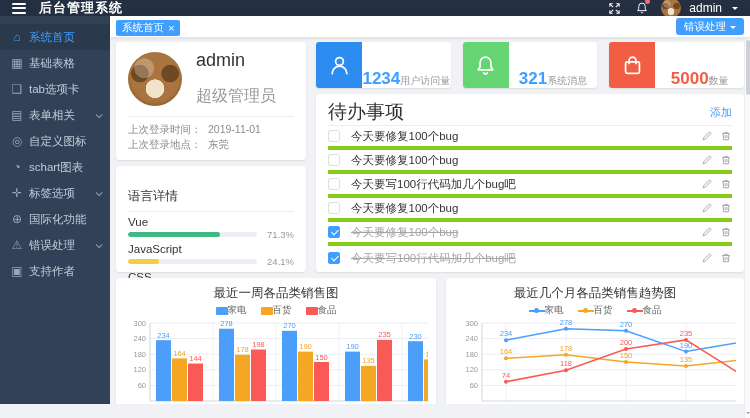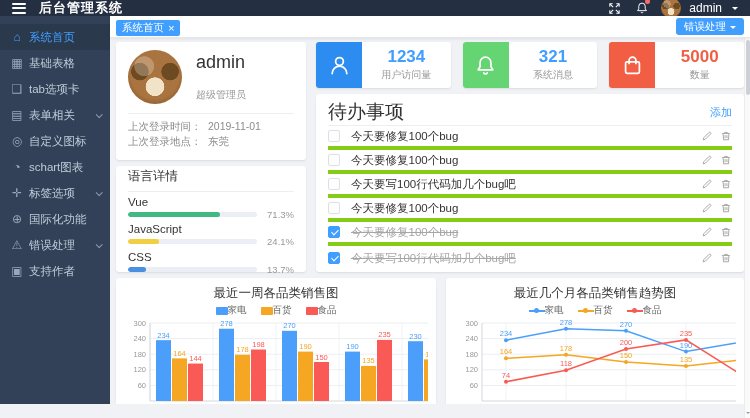--- a/index.html
+++ b/index.html
@@ -45,40 +45,40 @@
   .card{background:#fff;border-radius:3px;box-shadow:0 1px 2px rgba(0,0,0,.09)}
   .row1{display:flex;gap:10px}
   .col-left{width:190px;flex:none}
   .col-right{flex:1;min-width:0}
 
   
   .profile-card{height:118px;margin-bottom:6px;padding:8px 12px}
   .profile-top{display:flex;align-items:center;gap:14px}
   .avatar-lg{width:54px;height:54px}
   .profile-name{font-size:18px;color:#333}
-  .profile-role{font-size:10px;color:#999;margin-top:15px}
+  .profile-role{font-size:16px;color:#999;margin-top:15px}
   .profile-divider{border-top:1px solid #eee;margin:9px 0 5px}
   .info-row{display:flex;font-size:10.5px;color:#8c8c8c;line-height:15px}
   .info-row .lbl{width:80px}
 
   
-  .lang-card{height:106px;padding:2px 12px}
+  .lang-card{height:106px;padding:22px 12px}
   .lang-title{font-size:12.5px;color:#333;padding-bottom:6px;border-bottom:1px solid #eee}
   .lang-row{margin-top:3.5px}
   .lang-name{font-size:11.5px;color:#333;line-height:13px}
   .lang-bar-line{display:flex;align-items:center;gap:7px}
   .lang-track{flex:1;height:5px;background:#ebeef5;border-radius:3px;overflow:hidden}
   .lang-fill{height:100%;border-radius:3px}
   .lang-pct{font-size:9.5px;color:#999;width:30px;text-align:right}
 
   
   .stats-row{display:flex;gap:12px;margin-bottom:6px}
   .stat-card{flex:1;height:46px;display:flex;overflow:hidden}
   .stat-icon{width:46px;height:46px;flex:none;display:grid;place-items:center}
-  .stat-body{flex:1;display:flex;flex-direction:column;align-items:center;justify-content:center}
+  .stat-body{flex:1;display:flex;flex-direction:row;align-items:flex-end;justify-content:center}
   .stat-value{font-size:17px;font-weight:bold;line-height:18px}
   .stat-label{font-size:10px;color:#999;margin-top:2px}
 
   
   .todo-card{height:178px;padding:5px 12px}
   .todo-head{display:flex;align-items:center;height:27px;border-bottom:1px solid #eee}
   .todo-title{font-size:19px;color:#333}
   .todo-add{margin-left:auto;font-size:11px;color:#409eff;cursor:pointer}
   .todo-item{display:flex;align-items:center;height:24px;border-bottom:4px solid #84cc16;font-size:11.5px;color:#333}
   .todo-item:last-child{border-bottom:none}

